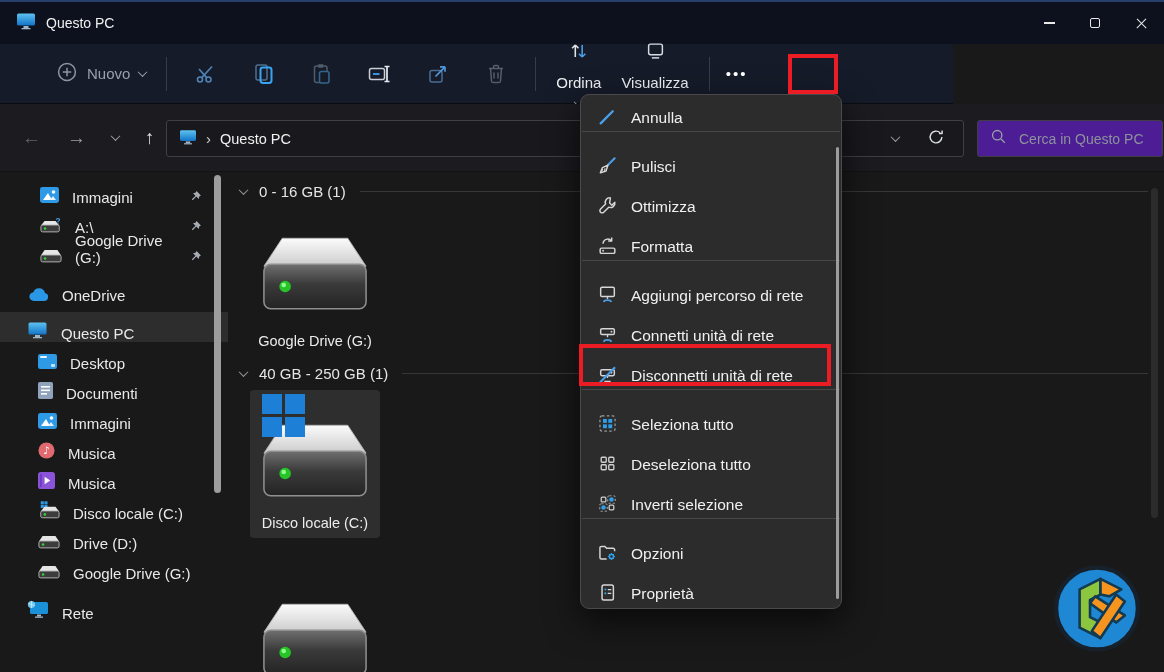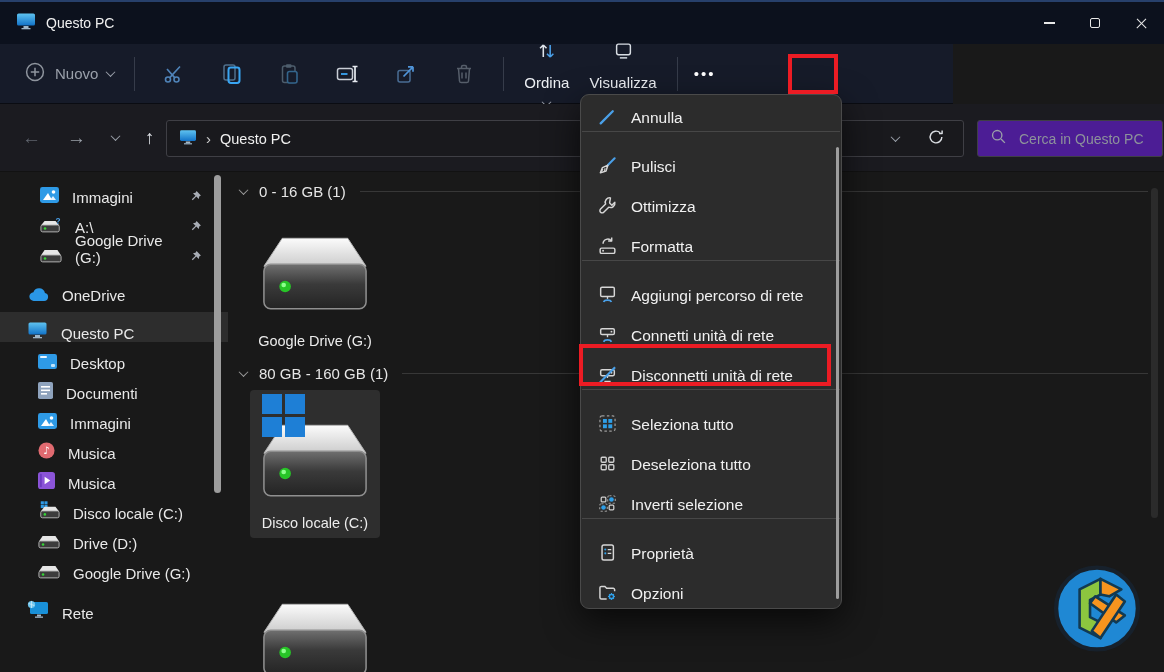--- a/index.html
+++ b/index.html
@@ -23,21 +23,21 @@
   .wc { width:46px; height:100%; display:flex; align-items:center; justify-content:center; }
   .wmin { width:11px; height:1.4px; background:#e8e8e8; }
   .wmax { width:10px; height:10px; border:1.2px solid #e8e8e8; border-radius:2px; }
   .wclose { position:relative; width:13px; height:13px; }
   .wclose i { position:absolute; left:0; top:6px; width:13px; height:1.3px; background:#e8e8e8; display:block; }
   .wclose i:first-child { transform:rotate(45deg); }
   .wclose i:last-child  { transform:rotate(-45deg); }
 
   
   .toolbar { position:absolute; left:0; top:44px; width:953px; height:60px; background:#161b29;
-             display:flex; align-items:center; border-bottom:1px solid #0a0c12; }
+             display:flex; align-items:center; border-bottom:1px solid #0a0c12;padding-left:32px; }
   .tbtn { display:flex; align-items:center; gap:9px; border-radius:5px; padding:7px 10px; }
   .nuovo { margin-left:14px; color:#9aa0aa; font-size:15px; }
   .tdiv { width:1px; height:34px; background:#363c4a; margin:0 10px; }
   .ticon { width:58px; display:flex; align-items:center; justify-content:center; }
   .ordina, .visualizza { color:#eceff3; font-size:15px; display:flex; align-items:center; gap:9px; padding:7px 10px;flex-direction:column; }
   .chev { width:7px; height:7px; border-right:1.4px solid currentColor; border-bottom:1.4px solid currentColor;
           transform:rotate(45deg) translate(-1px,-1px); display:inline-block; }
   .chev.dim { color:#9aa0aa; }
   .more-btn { width:34px; height:28px; display:flex; align-items:center; justify-content:center;
               color:#fff; font-size:15px; letter-spacing:2px; }
@@ -425,21 +425,21 @@
       <polygon points="21,4 89,4 108,33 2,33" fill="url(#dTop)" stroke="#b5b5b5" stroke-width="1"></polygon>
       <rect x="2" y="31" width="106" height="46" rx="7" fill="url(#dFront)" stroke="#8f8f8f" stroke-width="1.6"></rect>
       <circle cx="24" cy="54" r="6" fill="#27c427"></circle>
         <circle cx="22.5" cy="52.5" r="2.4" fill="#8dff8d"></circle>
     </svg>
     <div class="dlabel">Google Drive (G:)</div>
   </div>
 
   <div class="grp-h" style="top:365px">
     <span class="chev"></span>
-    <span>80 GB - 160 GB (1)</span>
+    <span>40 GB - 250 GB (1)</span>
     <span class="grp-line"></span>
   </div>
 
   <div class="tile sel" style="left:250px; top:390px">
     <svg class="winflag" viewBox="0 0 44 44">
       <g fill="#1e7fd6">
           <rect x="0" y="0" width="20" height="20"></rect>
           <rect x="23" y="0" width="20" height="20"></rect>
           <rect x="0" y="23" width="20" height="20"></rect>
           <rect x="23" y="23" width="20" height="20"></rect>
@@ -578,37 +578,37 @@
             <circle cx="6.2" cy="13.8" r="2.2" fill="#2f9fe8"></circle>
           </svg>
       </span>
       <span>Inverti selezione</span>
     </div>
     <div class="msep"></div>
 
     <div class="mi">
       <span class="mic">
         <svg width="21" height="21" viewBox="0 0 20 20" fill="none">
+            <path d="M2.8 14.8V5.6a1.4 1.4 0 0 1 1.4-1.4h3.3l1.7 1.8h6.2a1.4 1.4 0 0 1 1.4 1.4v1.4M2.8 14.8a1.4 1.4 0 0 0 1.4 1.4h5" stroke="#d6d6d6" stroke-width="1.4"></path>
+            <circle cx="13.8" cy="13.8" r="2" stroke="#2f9fe8" stroke-width="1.4"></circle>
+            <path d="M13.8 10.5v1M13.8 16.1v1M10.5 13.8h1M16.1 13.8h1M11.5 11.5l.7.7M15.4 15.4l.7.7M16.1 11.5l-.7.7M12.2 15.4l-.7.7" stroke="#2f9fe8" stroke-width="1.1"></path>
+          </svg>
+      </span>
+      <span>Opzioni</span>
+    </div>
+    <div class="mi">
+      <span class="mic">
+        <svg width="21" height="21" viewBox="0 0 20 20" fill="none">
             <rect x="4.8" y="2.8" width="10.8" height="14.4" rx="1.7" stroke="#d6d6d6" stroke-width="1.4"></rect>
             <circle cx="7.9" cy="7.2" r="1" fill="#2f9fe8"></circle>
             <circle cx="7.9" cy="10.8" r="1" fill="#2f9fe8"></circle>
             <path d="M10.2 7.2h3.4M10.2 10.8h3.4" stroke="#d6d6d6" stroke-width="1.2"></path>
           </svg>
       </span>
       <span>Proprietà</span>
-    </div>
-    <div class="mi">
-      <span class="mic">
-        <svg width="21" height="21" viewBox="0 0 20 20" fill="none">
-            <path d="M2.8 14.8V5.6a1.4 1.4 0 0 1 1.4-1.4h3.3l1.7 1.8h6.2a1.4 1.4 0 0 1 1.4 1.4v1.4M2.8 14.8a1.4 1.4 0 0 0 1.4 1.4h5" stroke="#d6d6d6" stroke-width="1.4"></path>
-            <circle cx="13.8" cy="13.8" r="2" stroke="#2f9fe8" stroke-width="1.4"></circle>
-            <path d="M13.8 10.5v1M13.8 16.1v1M10.5 13.8h1M16.1 13.8h1M11.5 11.5l.7.7M15.4 15.4l.7.7M16.1 11.5l-.7.7M12.2 15.4l-.7.7" stroke="#2f9fe8" stroke-width="1.1"></path>
-          </svg>
-      </span>
-      <span>Opzioni</span>
     </div>
     <div class="menu-thumb"></div>
   </div>
 
   <div class="redbox rb-more"></div>
   <div class="redbox rb-menu"></div>
 
   <svg class="logo" viewBox="0 0 100 100">
     <circle cx="50" cy="50" r="47" fill="#1f88d4" stroke="#17212c" stroke-width="5"></circle>
     <g stroke="#123a52" stroke-width="3" stroke-linejoin="round">

